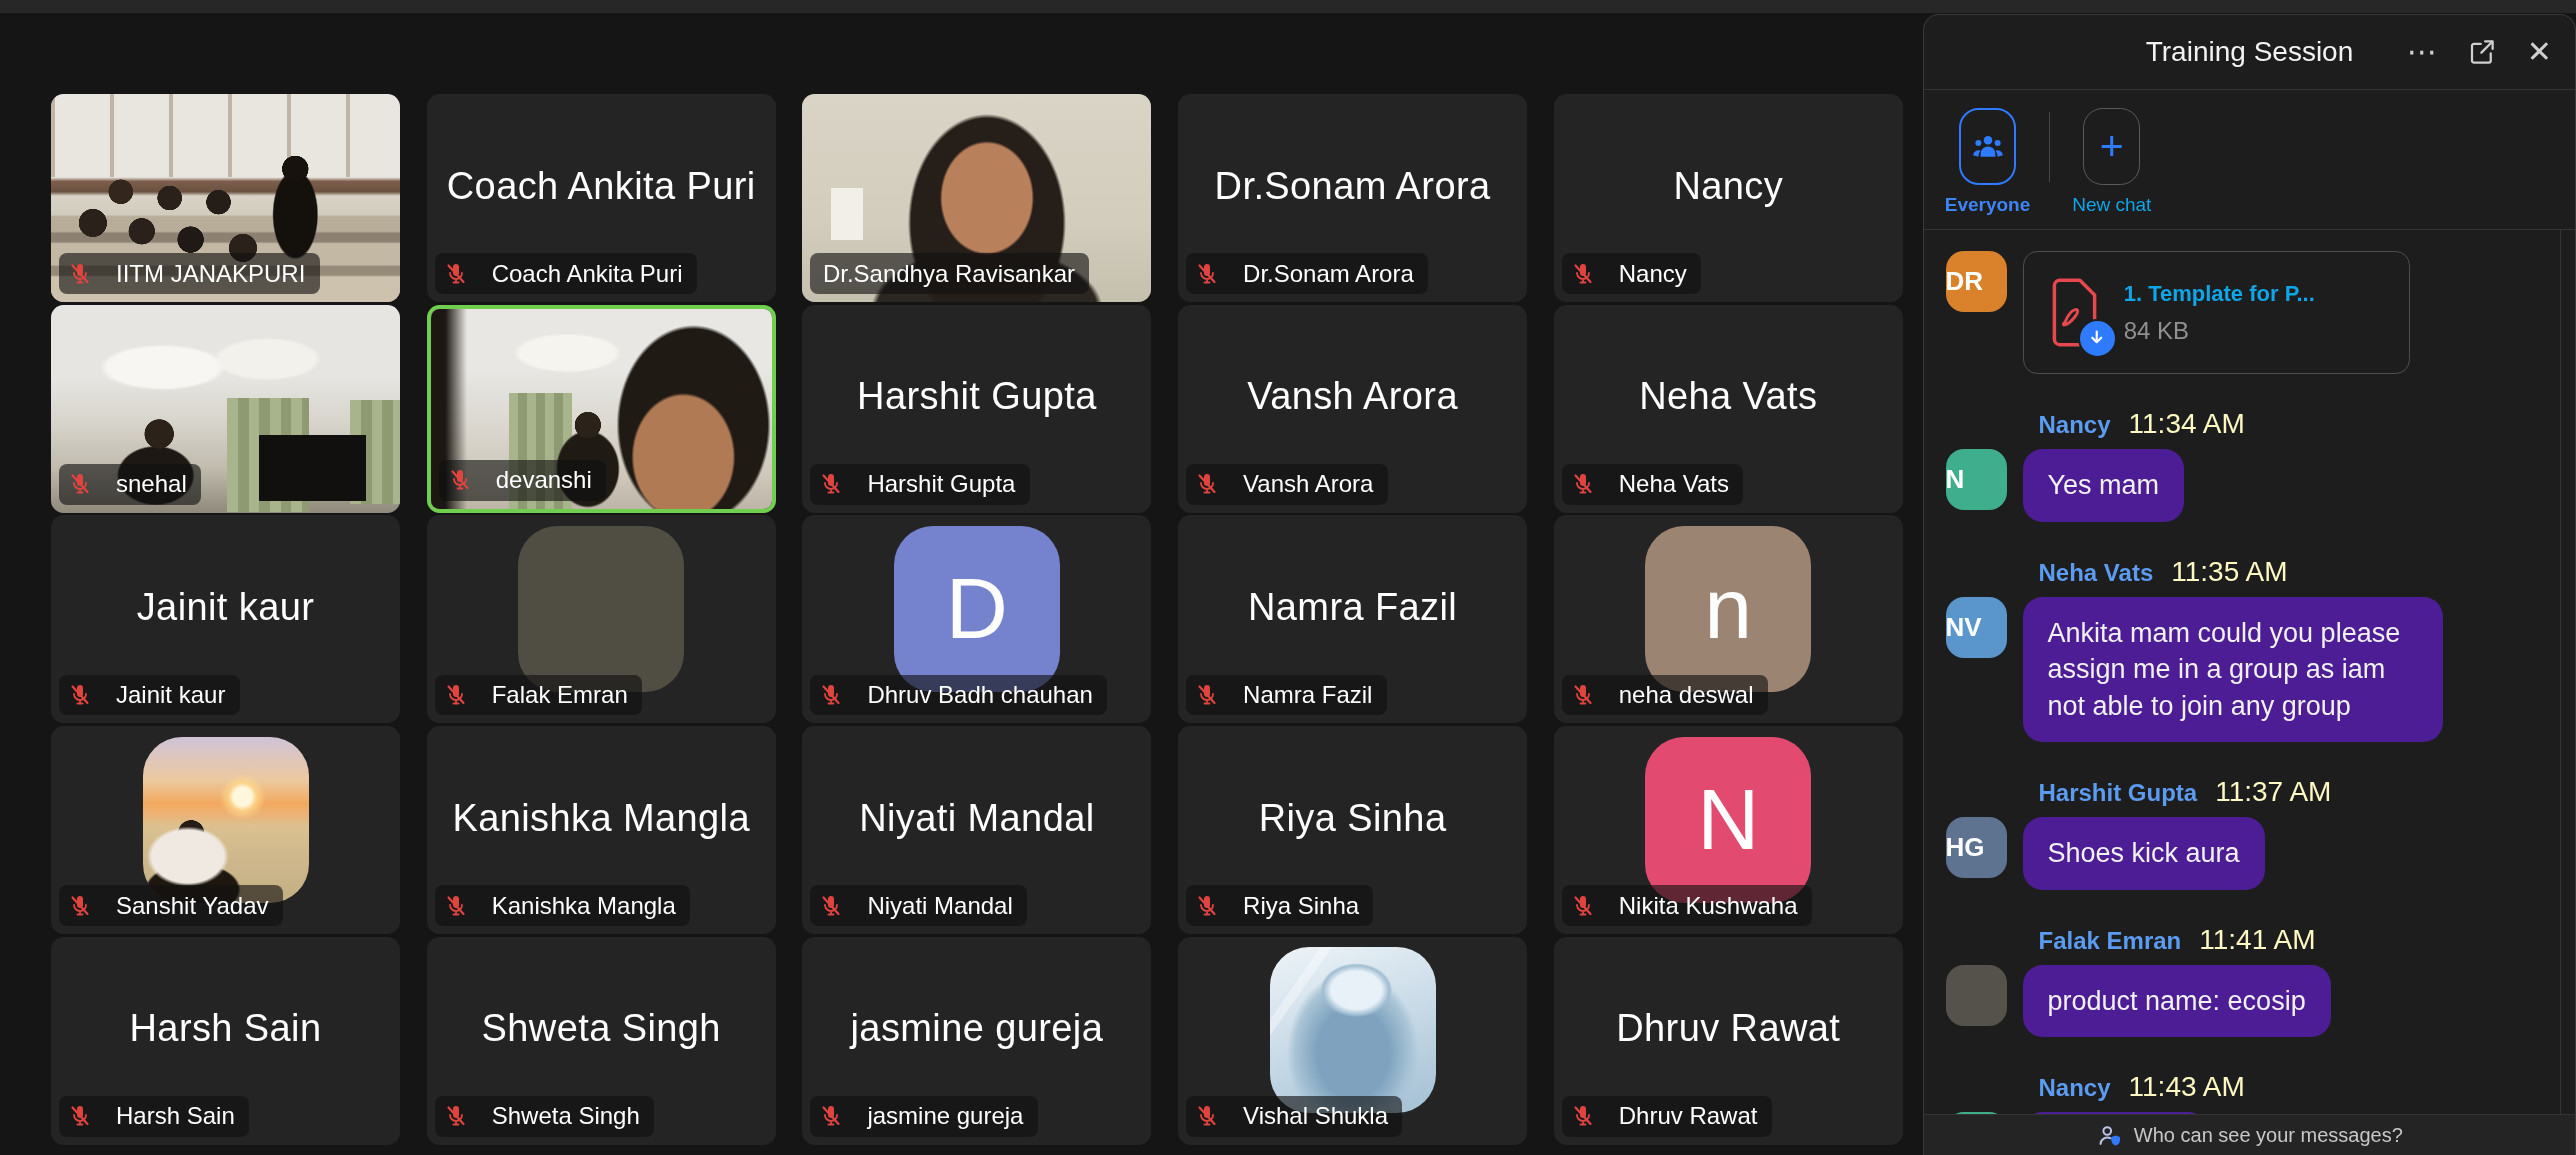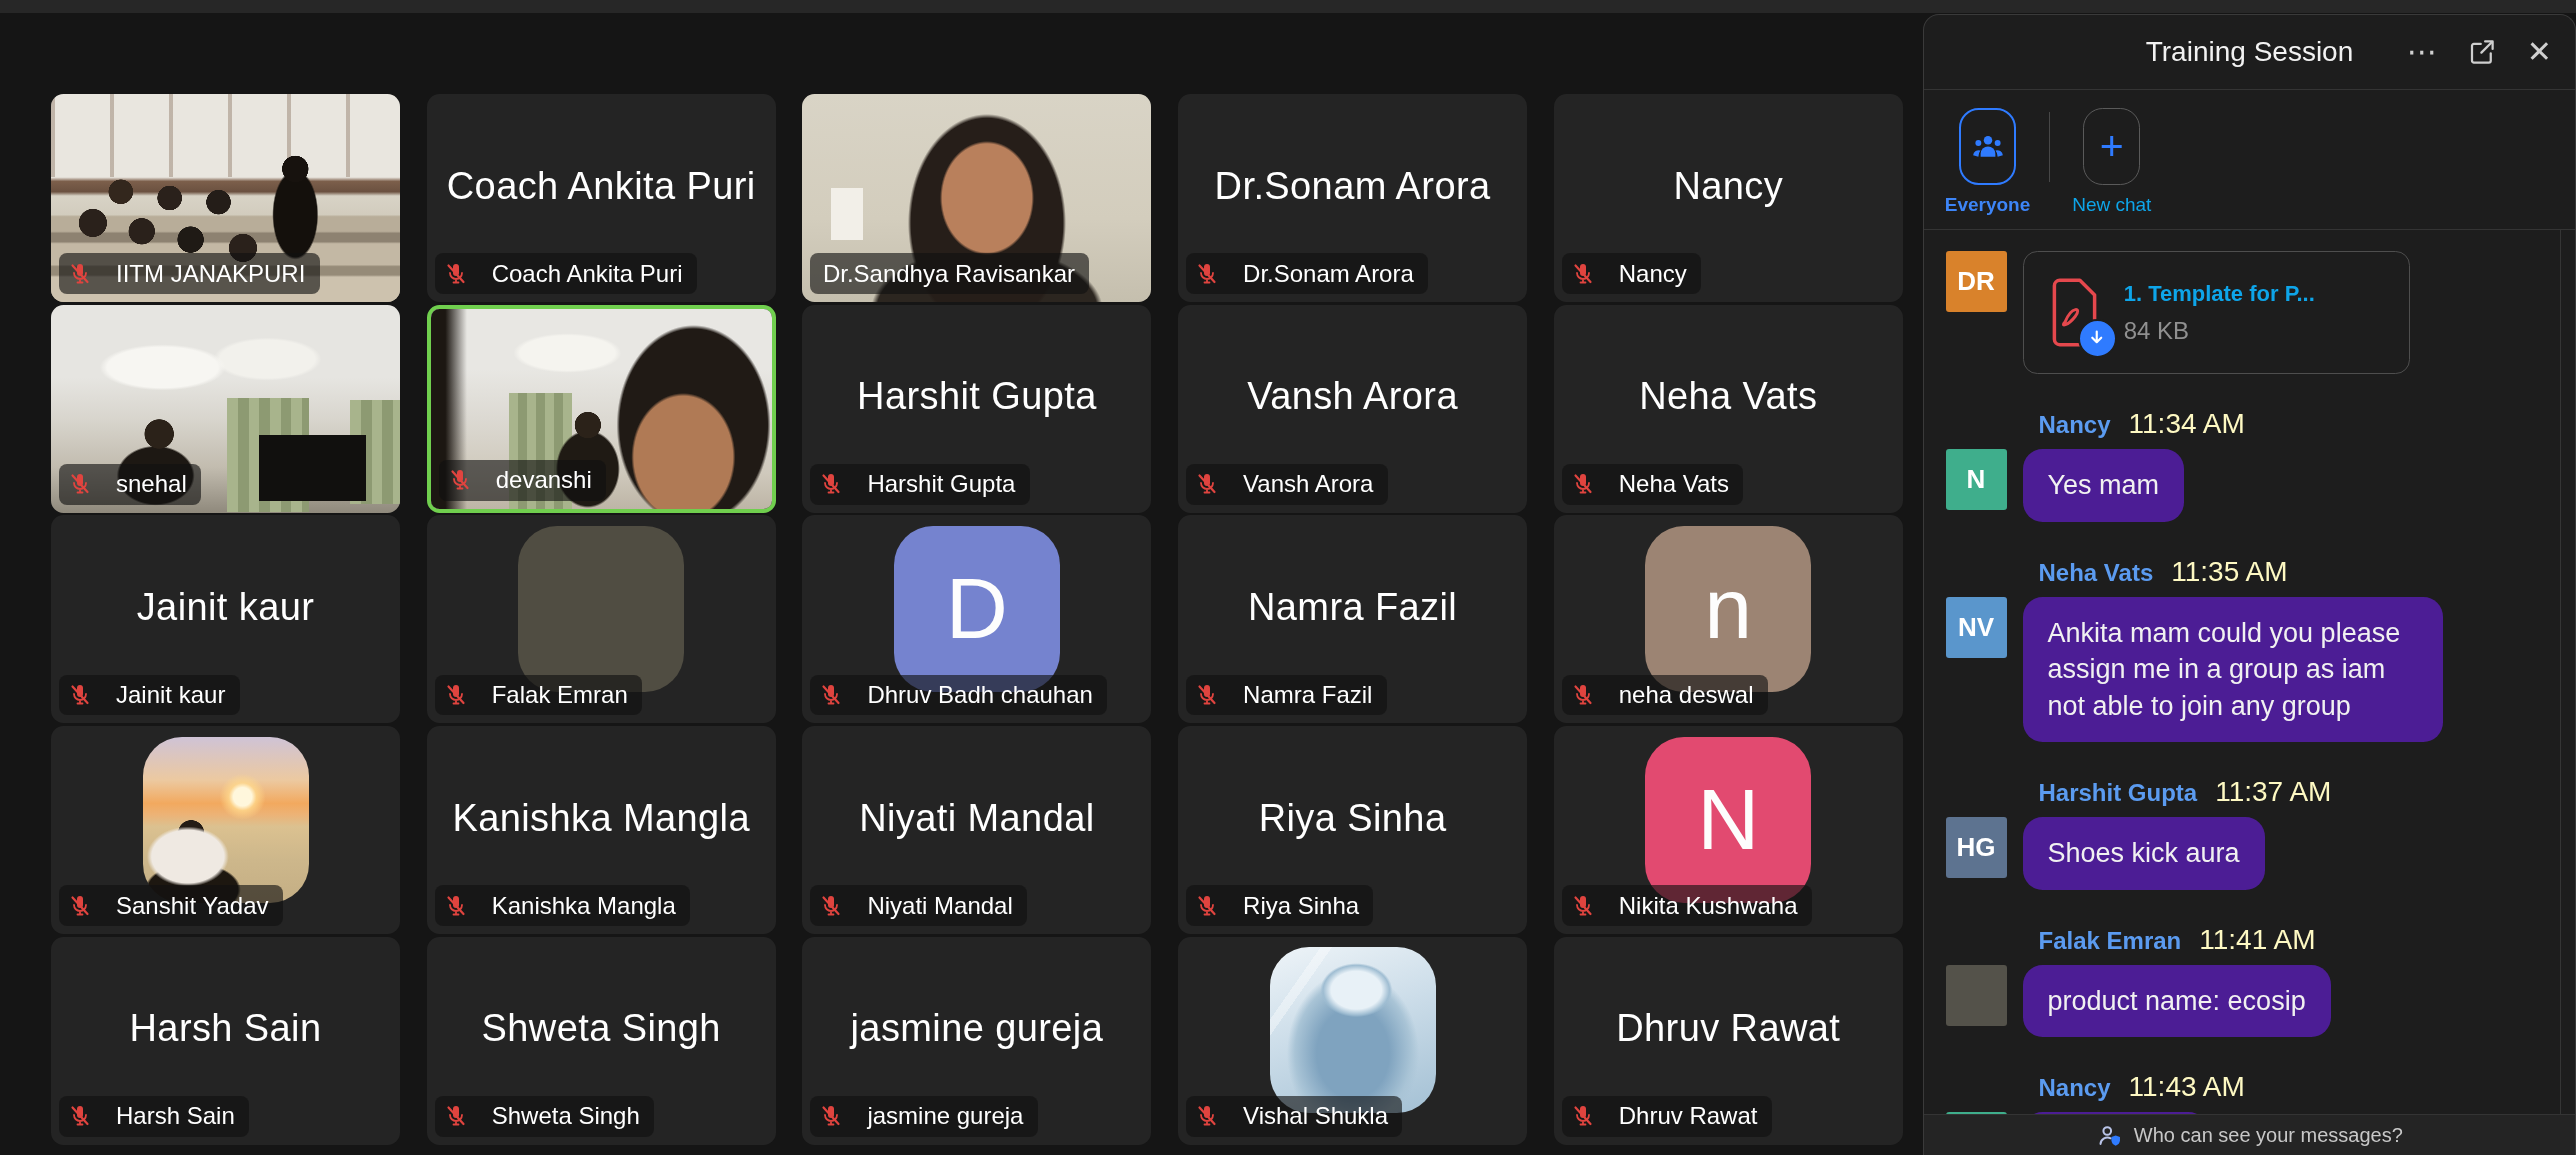--- a/index.html
+++ b/index.html
@@ -94,22 +94,22 @@
   .plus { color:#2f7bff; font-size:41px; font-weight:300; line-height:1; }
   .tablabel { font-size:19px; color:#0ea5e9; }
   .tablabel.sel { color:#3d85f7; font-weight:700; }
   .tabsep { width:0.9px; height:70px; background:#474747; margin:3.6px 19.7px 0 19.7px; }
 
   .msgs { position:relative; flex:1 1 auto; padding:9px 21.5px 0 21.5px; overflow:hidden; }
   .scroll-line { position:absolute; right:14.3px; top:0; bottom:0; width:0.9px; background:#353535; }
   .clip-frag { height:7.2px; overflow:hidden; margin-left:93px; }
 
   .mrow { display:flex; align-items:flex-start; gap:16px; }
-  .cavatar { width:61px; height:61px; border-radius:3px; flex:0 0 auto; display:flex; align-items:center;
-             justify-content:center; color:#fff; font-size:26px; font-weight:600; }
+  .cavatar { width:61px; height:61px; border-radius:18px; flex:0 0 auto; display:flex; align-items:center;
+             color:#fff; font-size:26px; font-weight:600; }
   .meta { margin:34px 0 9px 93px; display:flex; align-items:baseline; gap:18px; }
   .sender { color:#5b9bf0; font-size:24px; font-weight:600; }
   .time { color:#fef9c3; font-size:28px; }
   .bubble { background:#4c1d95; border-radius:19.7px; padding:18px 25px; color:#f1f1f1; font-size:27px;
             line-height:1.35; max-width:420px; }
   .filecard { display:flex; align-items:center; gap:19.7px; width:387px; height:123px; border:1.8px solid #4e4e4e;
               border-radius:14.3px; padding:0 18px 0 21.5px; }
   .pdfwrap { position:relative; width:59px; height:75px; flex:0 0 auto; }
   .pdfwrap > svg { width:59px; height:75px; display:block; }
   .dl { position:absolute; right:-12.5px; bottom:-7.2px; width:39px; height:39px; border-radius:50%;

